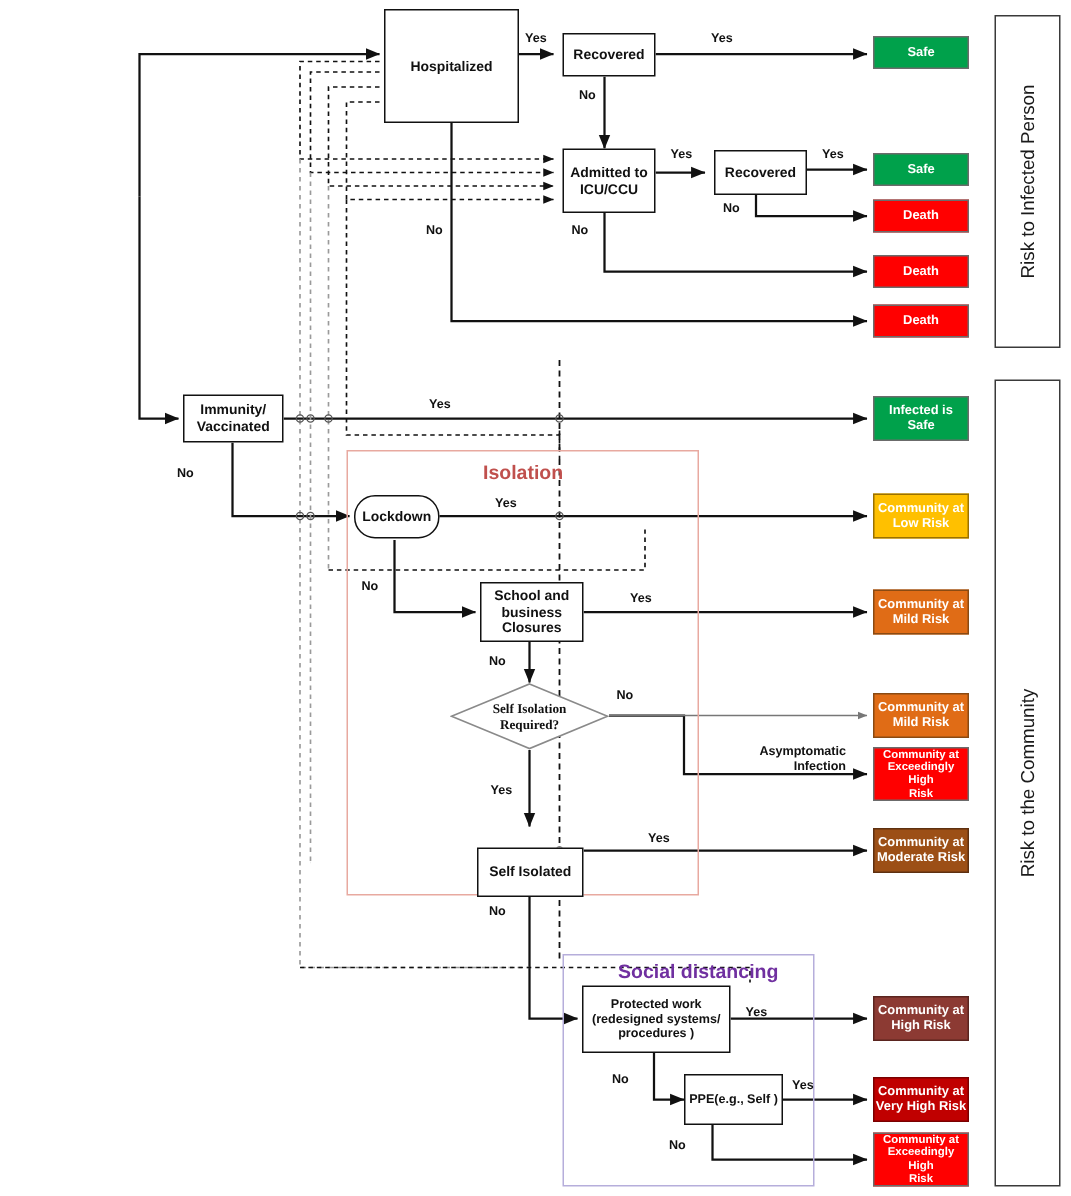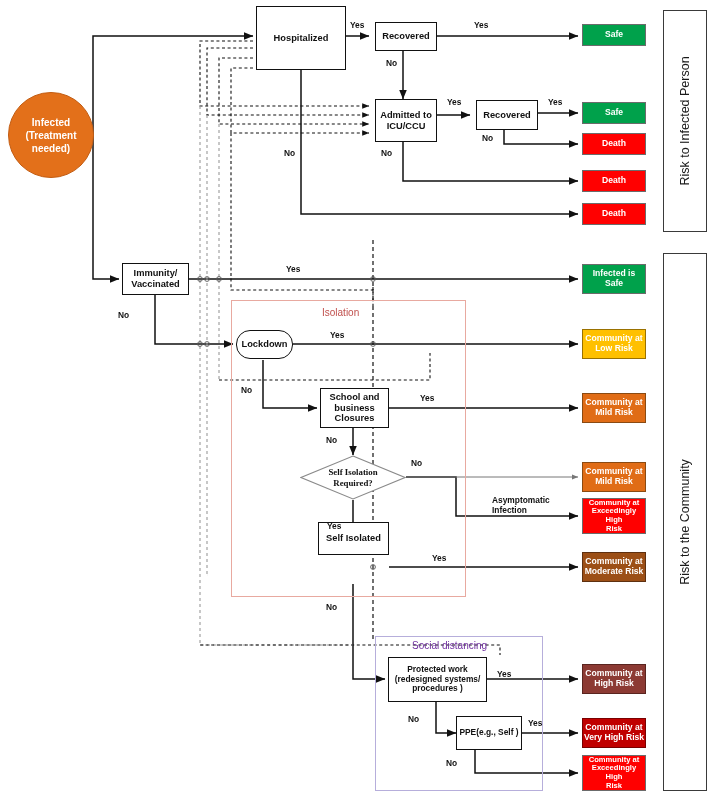--- a/index.html
+++ b/index.html
@@ -31,32 +31,32 @@
   
   .diamond{position:absolute;font-family:Liberation Serif, serif;}
   .diamond .dlabel{position:absolute;left:0;top:0;width:100%;height:100%;
         display:flex;flex-direction:column;align-items:center;justify-content:center;
         font-size:8.8px;font-weight:bold;color:#111;text-align:center;line-height:1.25;}
 
   
   .frame{position:absolute;box-sizing:border-box;background:transparent;}
   .frame.isolation{border:1px solid #E8A9A0;}
   .frame.social{border:1px solid #B6AEDB;}
-  .frame-title{position:absolute;font-size:10px;font-weight:normal;white-space:nowrap;}
+  .frame-title{position:absolute;font-size:13px;font-weight:bold;white-space:nowrap;}
   .frame-title.iso{color:#C0504D;}
   .frame-title.soc{color:#7030A0;}
 
   
   .panel{position:absolute;box-sizing:border-box;border:1.6px solid #3a3a3a;background:#fff;}
   .panel .vtext{position:absolute;left:50%;top:50%;transform:translate(-50%,-50%) rotate(-90deg);
         white-space:nowrap;font-size:12.5px;color:#1a1a1a;font-weight:normal;}
 
   
   .elabel{position:absolute;font-size:8.4px;font-weight:bold;color:#111;white-space:nowrap;}
-  .elabel.multi{white-space:normal;text-align:left;line-height:1.2;}
+  .elabel.multi{white-space:normal;text-align:right;line-height:1.2;}
 </style>
 </head>
 <body>
 
 <div id="stage">
 
   <svg id="wires" viewBox="0 0 714 797" xmlns="http://www.w3.org/2000/svg">
     <defs>
       <marker id="ah" markerWidth="7" markerHeight="7" refX="6.2" refY="3" orient="auto">
         <path d="M0,0.4 L6.4,3 L0,5.6 z" fill="#111"></path>
@@ -162,27 +162,22 @@
       <circle cx="373" cy="567" r="2.4"></circle>
     </g>
   </svg>
 
   <div class="frame isolation" style="left:231px;top:300px;width:235px;height:297px;"></div>
   <div class="frame-title iso" style="left:322px;top:307px;">Isolation</div>
 
   <div class="frame social" style="left:375px;top:636px;width:168px;height:155px;"></div>
   <div class="frame-title soc" style="left:412px;top:640px;">Social distancing</div>
 
-  <div class="node ellipse" style="left:8px;top:92px;width:86px;height:86px;">
-    <span>Infected</span>
-    <span>(Treatment</span>
-    <span>needed)</span>
-  </div>
-
-  <div class="node pbox" style="left:256px;top:6px;width:90px;height:64px;">
+
+  <div class="node pbox" style="left:256px;top:6px;width:90px;height:76px;">
     <span>Hospitalized</span>
   </div>
 
   <div class="node pbox" style="left:375px;top:22px;width:62px;height:29px;">
     <span>Recovered</span>
   </div>
 
   <div class="node pbox" style="left:375px;top:99px;width:62px;height:43px;flex-direction:column;">
     <span>Admitted to</span>
     <span>ICU/CCU</span>
@@ -200,21 +195,21 @@
   <div class="node pbox" style="left:236px;top:330px;width:57px;height:29px;border-radius:14px;">
     <span>Lockdown</span>
   </div>
 
   <div class="node pbox" style="left:320px;top:388px;width:69px;height:40px;flex-direction:column;">
     <span>School and</span>
     <span>business</span>
     <span>Closures</span>
   </div>
 
-  <div class="node pbox" style="left:318px;top:522px;width:71px;height:33px;">
+  <div class="node pbox" style="left:318px;top:565px;width:71px;height:33px;">
     <span>Self Isolated</span>
   </div>
 
   <div class="node pbox" style="left:388px;top:657px;width:99px;height:45px;flex-direction:column;font-size:8.4px;">
     <span>Protected work</span>
     <span>(redesigned systems/</span>
     <span>procedures )</span>
   </div>
 
   <div class="node pbox" style="left:456px;top:716px;width:66px;height:34px;font-size:8.4px;">

